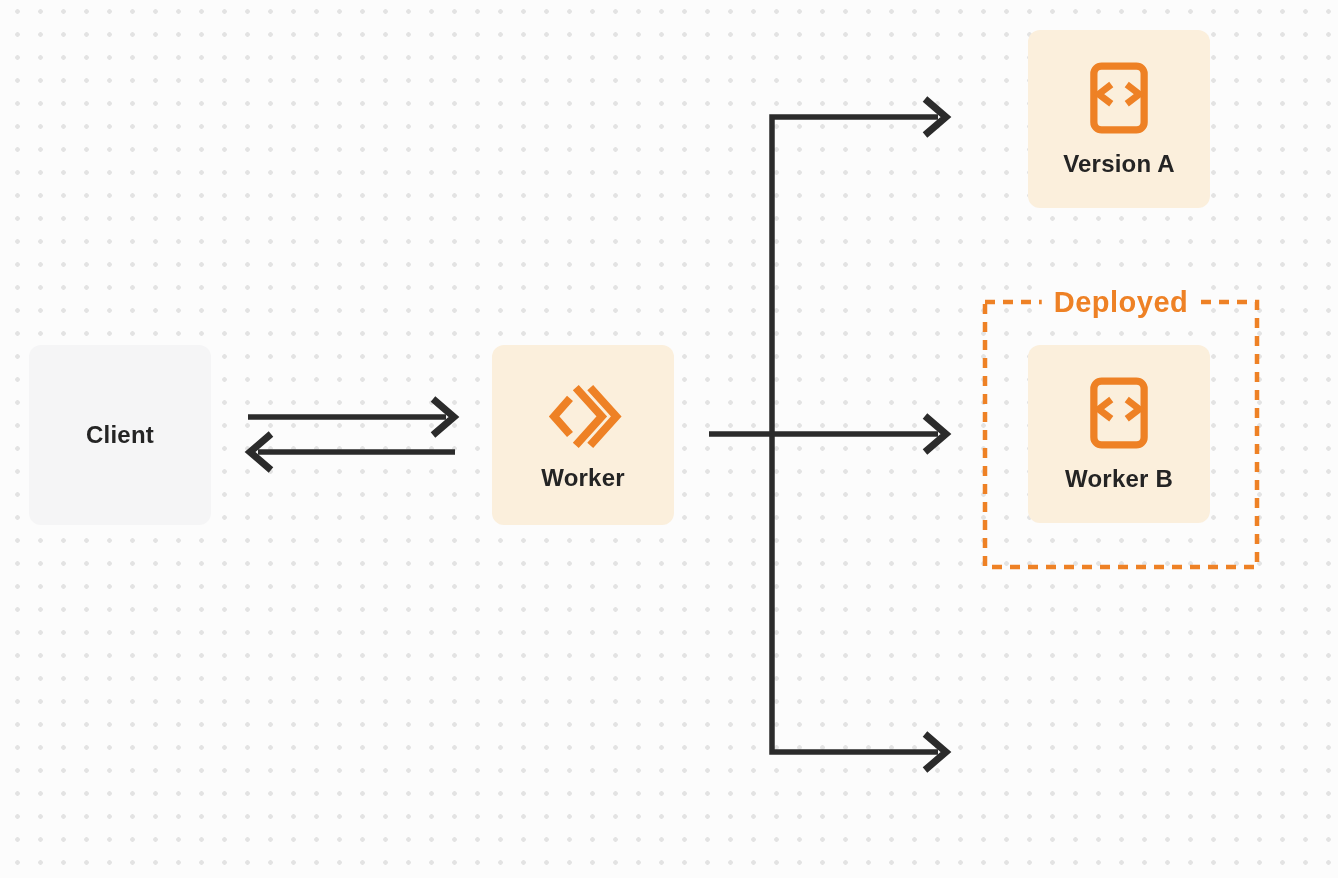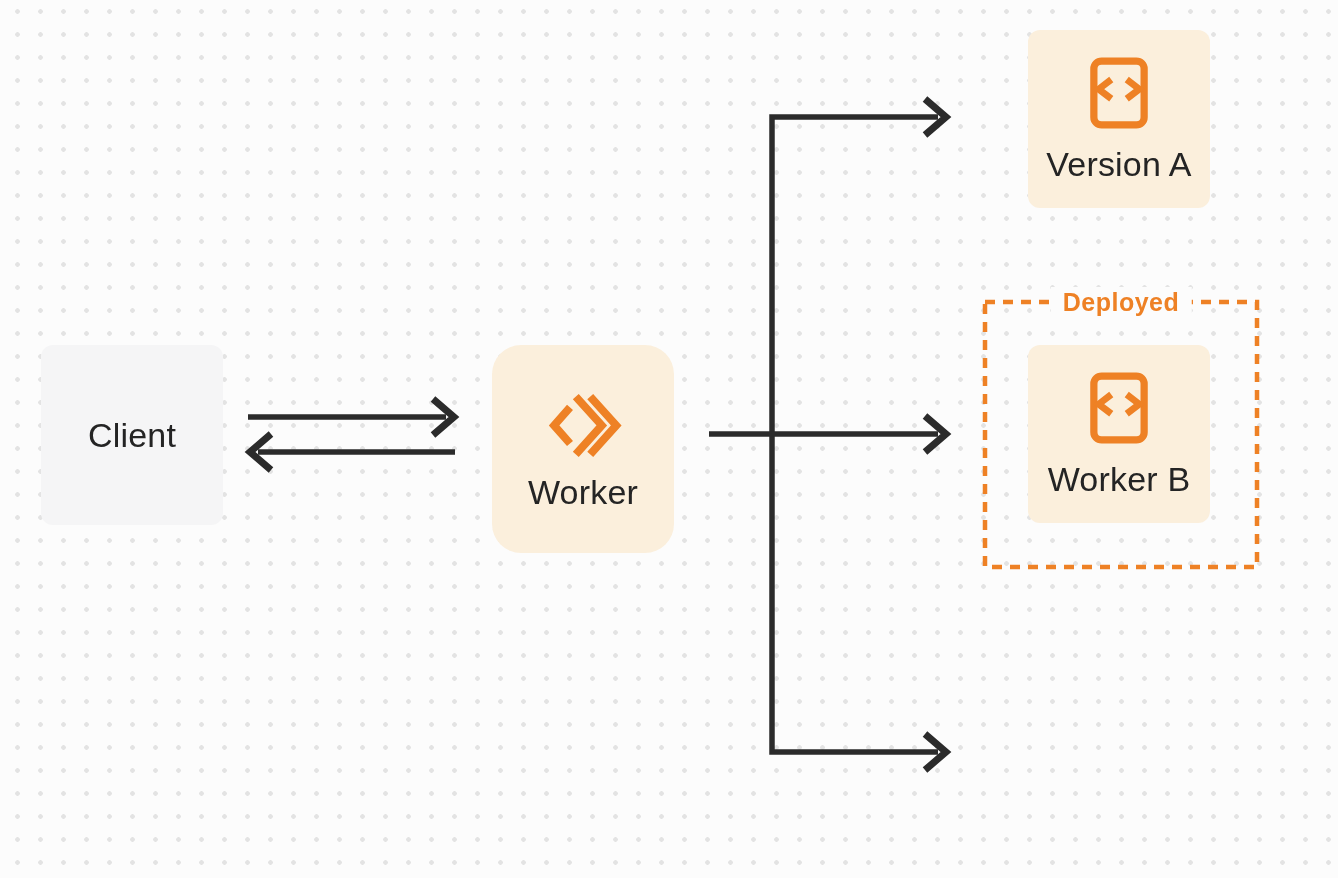--- a/index.html
+++ b/index.html
@@ -13,44 +13,44 @@
   .overlay{position:absolute;left:0;top:0;width:1338px;height:878px;}
   .conn{stroke:var(--line-dark,#2b2b2b);stroke-width:5.5;fill:none;stroke-linejoin:miter;}
   .head{stroke:var(--line-dark,#2b2b2b);stroke-width:7;fill:none;stroke-linejoin:miter;}
   .dashed-rect{stroke:var(--accent,#ee8125);stroke-width:4.5;fill:none;stroke-dasharray:10 8;}
 
   .node{
     position:absolute;border-radius:12px;
     display:flex;flex-direction:column;align-items:center;justify-content:center;
   }
   .node-label{
-    font-size:34px;font-weight:400;color:var(--text-dark,#242424);letter-spacing:.2px;line-height:1;
+    font-size:24px;font-weight:700;color:var(--text-dark,#242424);letter-spacing:.2px;line-height:1;
   }
-  .client{left:41px;top:345px;width:182px;height:180px;background:var(--node-gray,#f5f5f6);}
-  .worker{left:492px;top:345px;width:182px;height:208px;background:var(--node-cream,#fbefdc);gap:16px;border-radius:29px;}
+  .client{left:29px;top:345px;width:182px;height:180px;background:var(--node-gray,#f5f5f6);}
+  .worker{left:492px;top:345px;width:182px;height:180px;background:var(--node-cream,#fbefdc);gap:16px;}
   .version{left:1028px;width:182px;height:178px;background:var(--node-cream,#fbefdc);gap:18px;}
   .version-a{top:30px}.version-b{top:345px}.version-c{top:662px}
 
   .worker-icon{width:78px;height:70px;}
   .worker-icon polyline{stroke:var(--accent,#ee8125);stroke-width:11;fill:none;stroke-linejoin:miter;stroke-linecap:butt;}
   .file-icon{width:58px;height:72px;}
   .file-icon rect{stroke:var(--accent,#ee8125);stroke-width:7.5;fill:none;}
   .file-icon polyline{stroke:var(--accent,#ee8125);stroke-width:7;fill:none;stroke-linejoin:miter;stroke-linecap:butt;}
 
   .traffic{
     position:absolute;left:795px;top:350px;width:140px;text-align:center;
     color:var(--text-dark,#242424);font-weight:700;
   }
   .traffic-l1{font-size:21px;line-height:1;}
   .traffic-l2{font-size:18px;letter-spacing:1.5px;line-height:1;margin-top:14px;}
 
   .deployed{
     position:absolute;left:1121px;top:302px;transform:translate(-50%,-50%);
     background:var(--page-bg,#fcfcfc);padding:0 12px;white-space:nowrap;
-    color:var(--accent,#ee8125);font-size:25px;font-weight:700;letter-spacing:.5px;line-height:1.2;
+    color:var(--accent,#ee8125);font-size:29px;font-weight:700;letter-spacing:.5px;line-height:1.2;
   }
 </style>
 </head>
 <body>
 
 <div class="canvas">
 
   <svg class="overlay" viewBox="0 0 1338 878" aria-hidden="true">
 
     <g>

